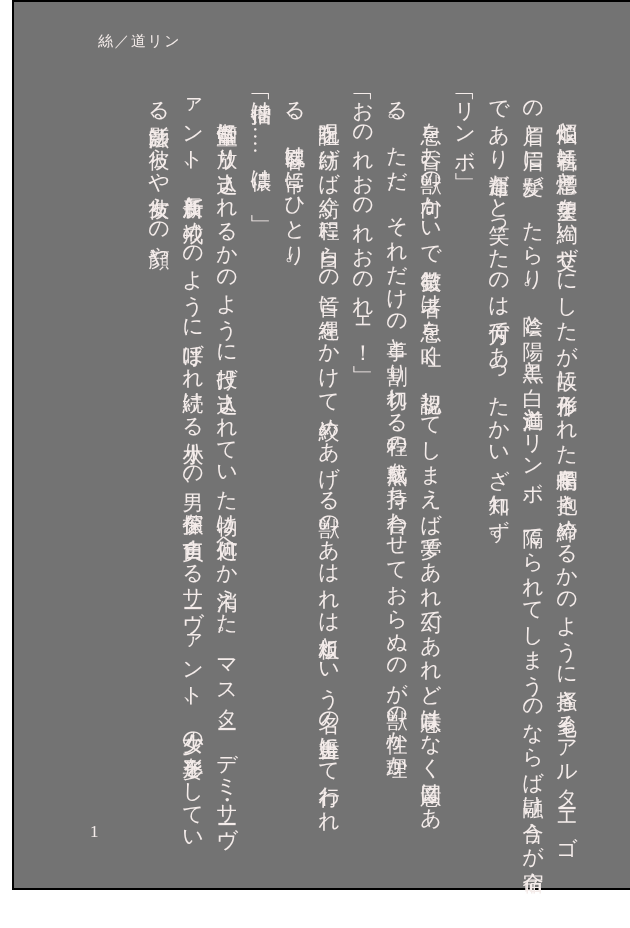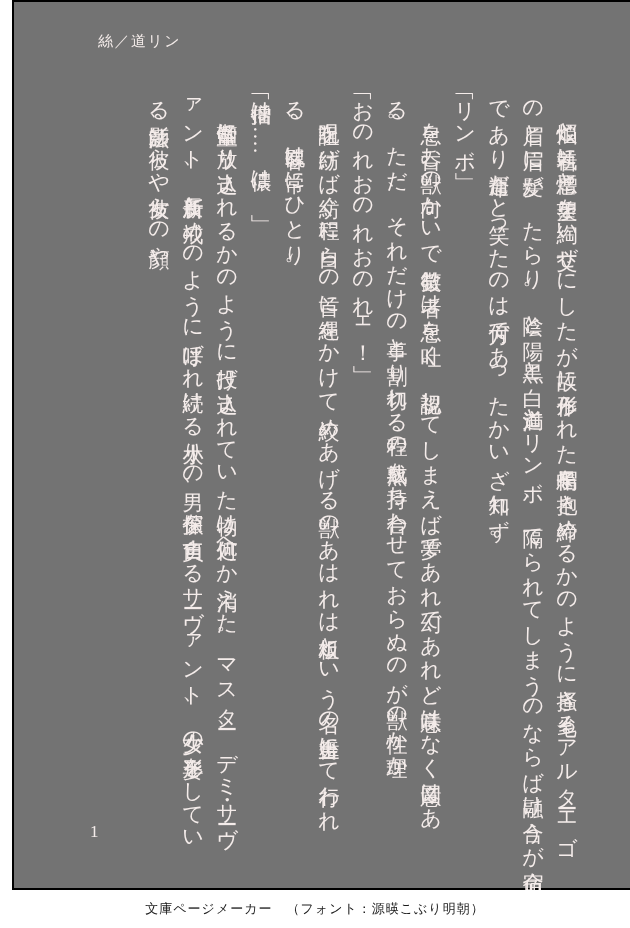--- a/index.html
+++ b/index.html
@@ -96,17 +96,14 @@
       <p>「おのれおのれおのれェ！」</p>
       <p>　呪詛を紡げば紡ぐ程に自らの首に縄をかけて絞めあげる獣のあはれは俎板という名の舞台上にて行われる、観客は常にひとり。</p>
       <p>「拙僧は……儂は、」</p>
       <p>　伽藍堂に放り込まれるかのように投げ込まれていた物は何処へか消えた。マスター、デミ・サーヴァント、新所長と戒めのように呼ばれ続ける小太りの男、探偵を自負するサーヴァント、少女の姿形をしている影法師、彼らや彼女らの顔や</p>
     </div>
 
     <div class="page-number">1</div>
 
   </div>
 
-  <div class="footer-bar">
-    <span class="footer-credit">文庫ページメーカー　（フォント：源暎こぶり明朝）</span>
-  </div>
 
 </div>
 
 </body></html>

